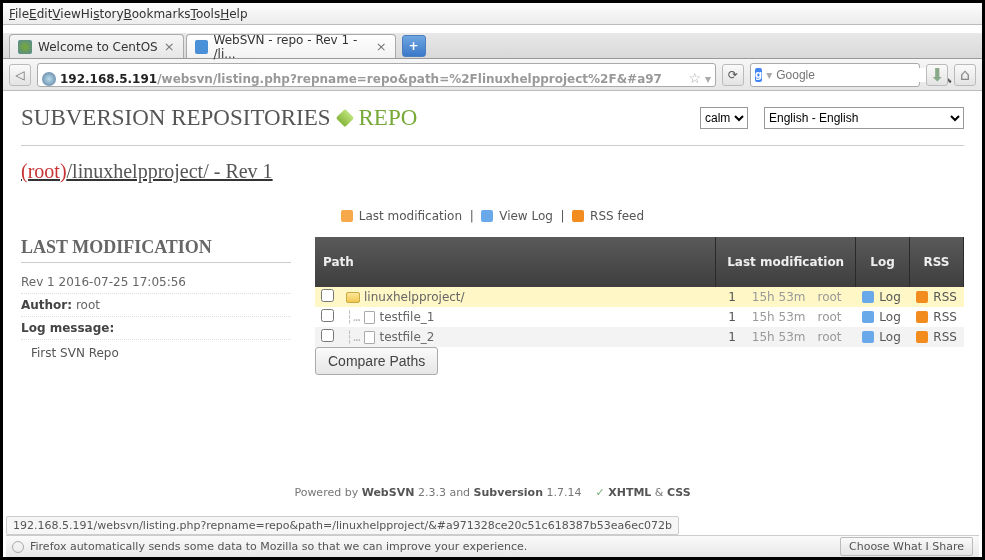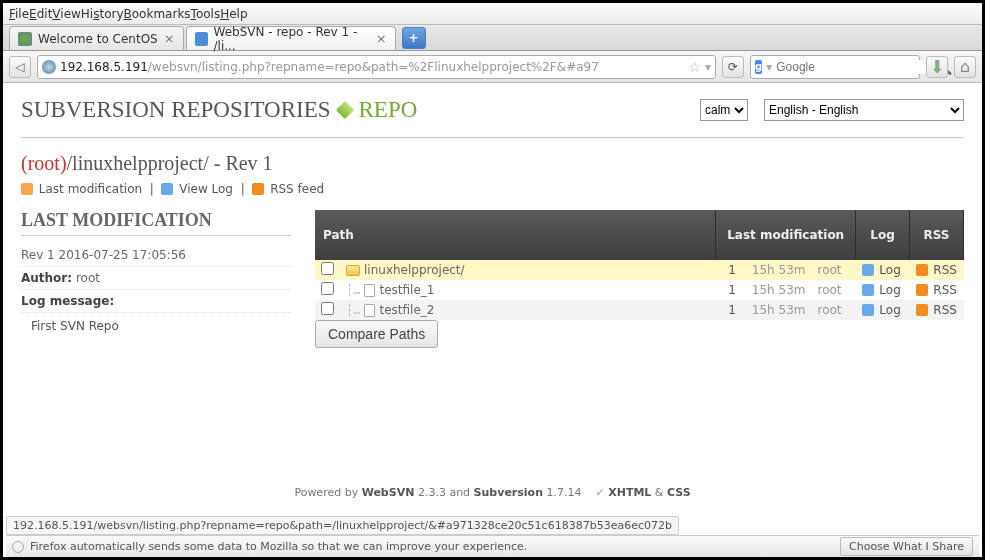--- a/index.html
+++ b/index.html
@@ -4,32 +4,32 @@
 <style>
   * { box-sizing: border-box; margin: 0; padding: 0; }
   body { font-family: "DejaVu Sans", Arial, sans-serif; font-size: 12px; color: #333; background: #fff; width: 985px; height: 560px; overflow: hidden; border: 3px solid #000; position: relative; }
   
   
   .menubar { background: linear-gradient(#fcfcfc,#ececec); border-bottom: 1px solid #bbb; height: 22px; display: flex; align-items: center; padding: 0 6px; }
   .menubar span { cursor: pointer; }
   .menubar .ul { text-decoration: underline; }
   
   
-  .tabbar { background: linear-gradient(#e8e8e8,#d9d9d9); height: 26px; display: flex; align-items: flex-end; padding-left: 6px; border-bottom: 1px solid #999; }
+  .tabbar { background: linear-gradient(#e8e8e8,#d9d9d9); height: 26px; display: flex; align-items: flex-end; padding-left: 6px; border-bottom: 1px solid #999; margin-top: 8px; }
   .tab { display: flex; align-items: center; height: 24px; padding: 0 8px; border: 1px solid #aaa; border-bottom: none; border-radius: 4px 4px 0 0; margin-right: 2px; background: linear-gradient(#f6f6f6,#e6e6e6); max-width: 210px; gap: 6px; }
   .tab.active { background: linear-gradient(#fff,#f2f2f2); }
   .tab .favico { width: 14px; height: 14px; background: #4a90d9; border-radius: 2px; display:inline-block; }
   .tab .favico.centos { background: radial-gradient(circle,#7a3,#589); }
   .tab .close { font-size: 13px; color: #777; cursor: pointer; }
   .newtab { width: 24px; height: 22px; border: 1px solid #4a7fc0; background: linear-gradient(#6fa6e0,#3b78c8); color: #fff; display:flex; align-items:center; justify-content:center; border-radius:3px; margin-left:4px; margin-bottom:1px; font-weight:bold;}
   
   
   .navbar { height: 32px; background: linear-gradient(#f6f6f6,#e6e6e6); display:flex; align-items:center; padding: 0 6px; gap: 6px; border-bottom:1px solid #bbb;}
   .navbtn { width:22px; height:22px; border:1px solid #bbb; border-radius:3px; background: linear-gradient(#fafafa,#e3e3e3); display:flex; align-items:center; justify-content:center; color:#666; cursor:pointer;}
-  .urlbar { flex: 1; height:24px; border:1px solid #aaa; border-radius:3px; background:#fff; display:flex; align-items:center; padding:0 4px; gap:4px;}
+  .urlbar { flex: 1; height:24px; border:1px solid #aaa; border-radius:3px; background:#fff; display:flex; align-items:flex-end; padding:0 4px; gap:4px;font-weight:bold;}
   .urlbar .globe { width:14px; height:14px; border-radius:50%; background: radial-gradient(#bde,#579); flex-shrink:0;}
   .urlbar .path { white-space:nowrap; overflow:hidden; }
   .urlbar .host { color:#222; }
   .urlbar .rest { color:#999; }
   .urlbar .star { color:#aaa; font-size:14px; margin-left:auto;}
   .urlbar .drop { color:#aaa;}
   .reload { color:#555; }
   .searchbar { width: 170px; height:24px; border:1px solid #aaa; border-radius:3px; background:#fff; display:flex; align-items:center; padding:0 4px; gap:4px;}
   .searchbar .g { width:14px; height:14px; background:#4285f4; border-radius:2px; display:flex; align-items:center; justify-content:center; color:#fff; font-weight:bold; font-size:10px;}
   .searchbar input { border:none; outline:none; flex:1; font-size:12px; color:#888;}
@@ -40,28 +40,28 @@
   
   .page { padding: 14px 18px 0 18px; }
   .header-row { display:flex; align-items:center; justify-content:space-between; padding-bottom: 10px; }
   .h1 { font-family: Georgia, serif; font-size: 23px; color:#555; display:flex; align-items:center; gap:6px;}
   .h1 .repoicon { width:16px; height:16px; background: linear-gradient(#bde37a,#86b53c); border-radius:2px; transform: rotate(45deg) scale(0.8); display:inline-block;}
   .h1 .repo-label { color:#76a937; }
   .dropdowns { display:flex; gap:8px; align-items:center; }
   select { height: 22px; border:1px solid #999; background:#fff; font-size:12px; }
   .hr { border-top: 1px solid #ccc; margin: 4px 0 14px 0; }
   
-  .titlerow { display:flex; align-items:center; justify-content:space-between; }
+  .titlerow { display:flex; align-items:center; justify-content:space-between;text-decoration:underline; }
   .h2 { font-family: Georgia, serif; font-size: 20px; color:#555;}
   .h2 .root { color:#c83232; }
   .revctl { display:flex; align-items:center; gap:6px; color:#666;}
   .revctl input { width:54px; height:20px; border:1px solid #aaa; text-align:center; color:#888;}
   .revctl button { height:22px; padding:0 8px; border:1px solid #aaa; background:linear-gradient(#fafafa,#e3e3e3); border-radius:3px; cursor:pointer;}
   
-  .actions { text-align:left; margin: 7px 0 14px 0; color:#555;}
+  .actions { text-align:center; margin: 26px 0 14px 0; color:#555;}
   .actions a { color:#555; cursor:pointer; }
   .ico-sm { display:inline-block; width:12px; height:12px; vertical-align:-2px; margin-right:2px;}
   .ico-mod { background:#f7a94a; border-radius:2px;}
   .ico-log { background:#6aa9e9; border-radius:2px;}
   .ico-rss { background:#f38c1e; border-radius:2px;}
   
   .content { display:flex; gap: 24px; }
   .sidebar { width: 270px; }
   .sidebar h3 { font-family: Georgia, serif; font-size:18px; color:#666; border-bottom:1px solid #ccc; padding-bottom:4px; margin-bottom:8px;}
   .sidebar .field { color:#666; padding: 4px 0; border-bottom:1px dotted #ddd;}

